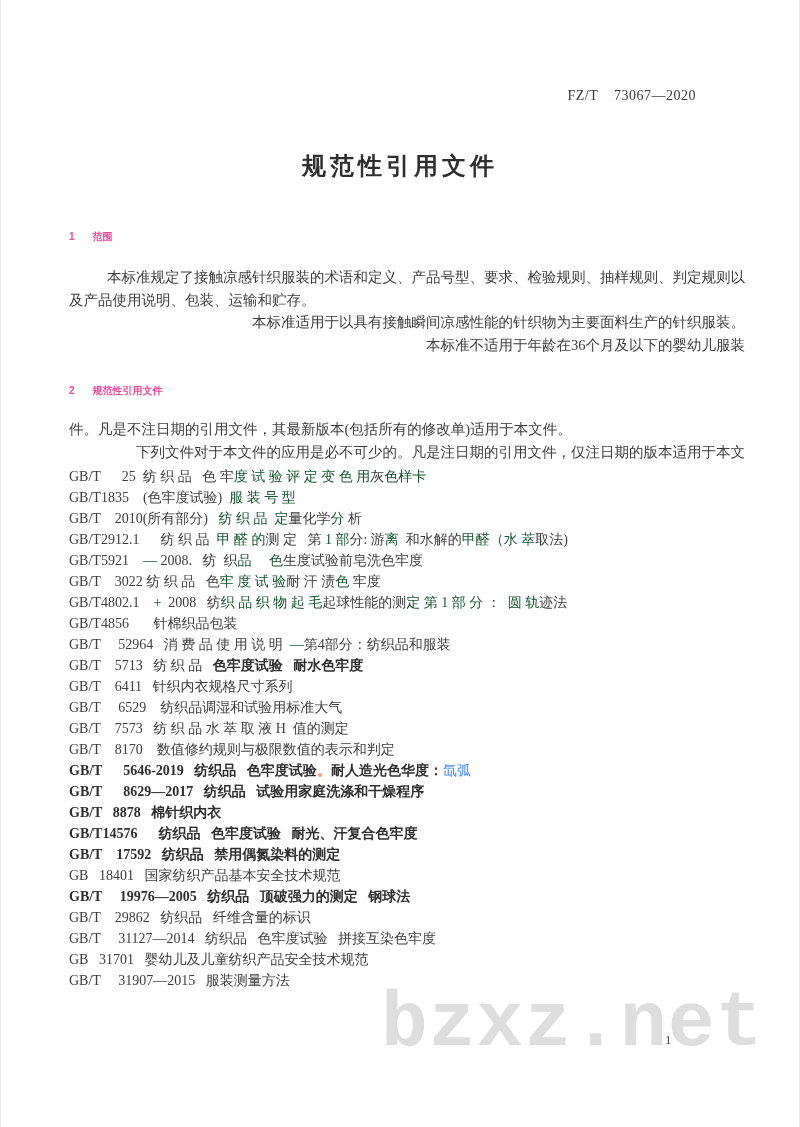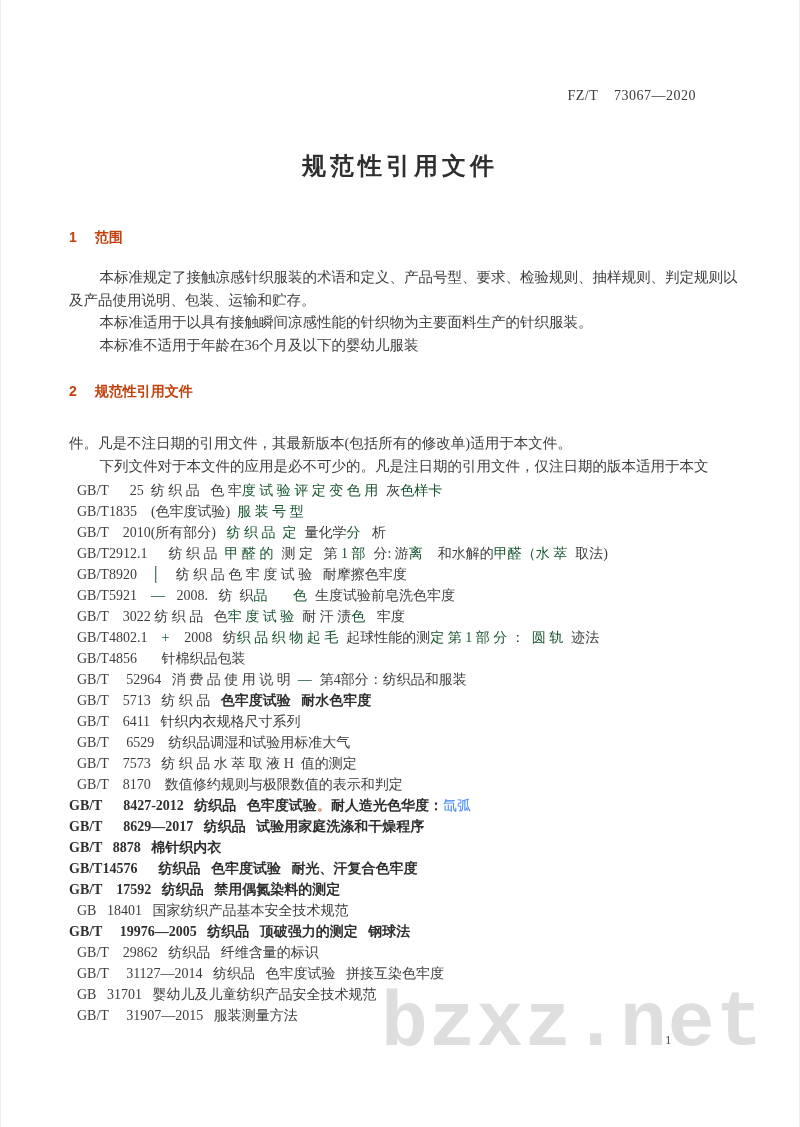--- a/index.html
+++ b/index.html
@@ -14,30 +14,30 @@
     letter-spacing:0.5px; white-space:pre; color:#3b3b3b; z-index:2;
   }
   .doc-title {
     position:absolute; top:150px; left:0; width:100%; margin:0;
     text-align:center; font-family:"Liberation Sans","DejaVu Sans",sans-serif;
     font-size:24px; font-weight:bold; letter-spacing:4px; color:#2f2f2f; z-index:2;
   }
   .content { position:absolute; top:228px; left:68px; width:676px; z-index:2; }
   .sec-heading {
     font-family:"Liberation Sans","DejaVu Sans",sans-serif;
-    font-size:14px; font-weight:bold; color:#c2410c; line-height:18px;
+    font-size:10px; font-weight:bold; color:#ec4899; line-height:18px;
   }
   .sec-heading .sec-num { display:inline-block; margin-right:18px; }
   .sec1-head { margin-bottom:20px; }
-  .sec2-head { margin-top:26px; margin-bottom:32px; }
+  .sec2-head { margin-top:26px; margin-bottom:18px; }
   .body-line { font-size:14.5px; line-height:22.6px; white-space:pre-wrap; color:#3d3d3d; }
-  .body-line.indent { text-indent:2.1em; }
+  .body-line.indent { text-indent:2.1em;text-align:right; }
   .ref-list { margin-top:2px; }
   .ref-line { font-size:14px; line-height:21px; white-space:pre; color:#3d3d3d; }
-  .seg-k { color:#3d3d3d;margin-left:8px; }
+  .seg-k { color:#3d3d3d; }
   .seg-kb { color:#2f2f2f; font-weight:bold;text-align:center; }
   .seg-o { color:#14532d; }
   .seg-ob { color:#e0764a; font-weight:bold; }
   .seg-g { color:#3b82f6; }
   .watermark {
     position:absolute; left:380px; top:980px; z-index:1;
     font-family:Liberation Mono, monospace;
     font-size:78px; font-weight:bold; color:#dedede; letter-spacing:1px;
     user-select:none;
   }
@@ -77,32 +77,31 @@
     <div id="sec2-intro">
         <div class="body-line">件。凡是不注日期的引用文件，其最新版本(包括所有的修改单)适用于本文件。</div>
         <div class="body-line indent">下列文件对于本文件的应用是必不可少的。凡是注日期的引用文件，仅注日期的版本适用于本文</div>
       </div>
 
     <div id="ref-list" class="ref-list">
         <div class="ref-line"><span class="seg-k">GB/T      25  纺 织 品   色 牢</span><span class="seg-o">度 试 验 评 定 变 色 用</span><span class="seg-k">灰</span><span class="seg-o">色样卡</span></div>
         <div class="ref-line"><span class="seg-k">GB/T1835    (色牢度试验)  </span><span class="seg-o">服 装 号 型</span></div>
         <div class="ref-line"><span class="seg-k">GB/T    2010(所有部分)   </span><span class="seg-o">纺 织 品  定</span><span class="seg-k">量化学</span><span class="seg-o">分</span><span class="seg-k"> 析</span></div>
         <div class="ref-line"><span class="seg-k">GB/T2912.1      纺 织 品  </span><span class="seg-o">甲 醛 的</span><span class="seg-k">测 定   第</span><span class="seg-o"> 1 部</span><span class="seg-k">分: 游</span><span class="seg-o">离</span><span class="seg-k">  和水解的</span><span class="seg-o">甲醛（水 萃</span><span class="seg-k">取法)</span></div>
-        <div class="ref-line"><span class="seg-k">GB/T8920    </span><span class="seg-o">│</span><span class="seg-k">  纺 织 品 色 牢 度 试 验   耐摩擦色牢度</span></div>
         <div class="ref-line"><span class="seg-k">GB/T5921    </span><span class="seg-o">—</span><span class="seg-k"> 2008.   纺  织</span><span class="seg-o">品</span><span class="seg-k">     </span><span class="seg-o">色</span><span class="seg-k">生度试验前皂洗色牢度</span></div>
         <div class="ref-line"><span class="seg-k">GB/T    3022 纺 织 品   色</span><span class="seg-o">牢 度 试 验</span><span class="seg-k">耐 汗 渍</span><span class="seg-o">色</span><span class="seg-k"> 牢度</span></div>
         <div class="ref-line"><span class="seg-k">GB/T4802.1    </span><span class="seg-o">+</span><span class="seg-k">  2008   纺</span><span class="seg-o">织 品 织 物 起 毛</span><span class="seg-k">起球性能的测</span><span class="seg-o">定 第 1 部 分 ：  圆 轨</span><span class="seg-k">迹法</span></div>
         <div class="ref-line"><span class="seg-k">GB/T4856       针棉织品包装</span></div>
         <div class="ref-line"><span class="seg-k">GB/T     52964   消 费 品 使 用 说 明  </span><span class="seg-o">—</span><span class="seg-k">第4部分：纺织品和服装</span></div>
         <div class="ref-line"><span class="seg-k">GB/T    5713   纺 织 品   </span><span class="seg-kb">色牢度试验   耐水色牢度</span></div>
         <div class="ref-line"><span class="seg-k">GB/T    6411   针织内衣规格尺寸系列</span></div>
         <div class="ref-line"><span class="seg-k">GB/T     6529    纺织品调湿和试验用标准大气</span></div>
         <div class="ref-line"><span class="seg-k">GB/T    7573   纺 织 品 水 萃 取 液 H  值的测定</span></div>
         <div class="ref-line"><span class="seg-k">GB/T    8170    数值修约规则与极限数值的表示和判定</span></div>
-        <div class="ref-line"><span class="seg-kb">GB/T      8427-2012   纺织品   色牢度试验</span><span class="seg-ob">。</span><span class="seg-kb">耐人造光色华度：</span><span class="seg-g">氙弧</span></div>
+        <div class="ref-line"><span class="seg-kb">GB/T      5646-2019   纺织品   色牢度试验</span><span class="seg-ob">。</span><span class="seg-kb">耐人造光色华度：</span><span class="seg-g">氙弧</span></div>
         <div class="ref-line"><span class="seg-kb">GB/T      8629—2017   纺织品   试验用家庭洗涤和干燥程序</span></div>
         <div class="ref-line"><span class="seg-kb">GB/T   8878   棉针织内衣</span></div>
         <div class="ref-line"><span class="seg-kb">GB/T14576      纺织品   色牢度试验   耐光、汗复合色牢度</span></div>
         <div class="ref-line"><span class="seg-kb">GB/T    17592   纺织品   禁用偶氮染料的测定</span></div>
         <div class="ref-line"><span class="seg-k">GB   18401   国家纺织产品基本安全技术规范</span></div>
         <div class="ref-line"><span class="seg-kb">GB/T     19976—2005   纺织品   顶破强力的测定   钢球法</span></div>
         <div class="ref-line"><span class="seg-k">GB/T    29862   纺织品   纤维含量的标识</span></div>
         <div class="ref-line"><span class="seg-k">GB/T     31127—2014   纺织品   色牢度试验   拼接互染色牢度</span></div>
         <div class="ref-line"><span class="seg-k">GB   31701   婴幼儿及儿童纺织产品安全技术规范</span></div>
         <div class="ref-line"><span class="seg-k">GB/T     31907—2015   服装测量方法</span></div>

